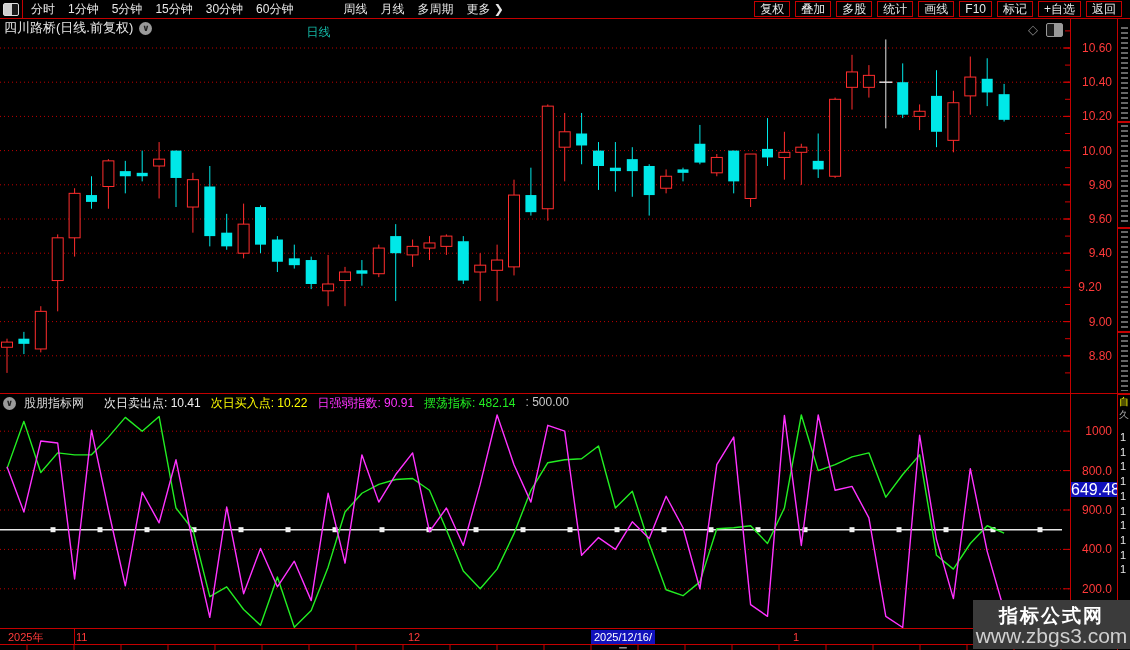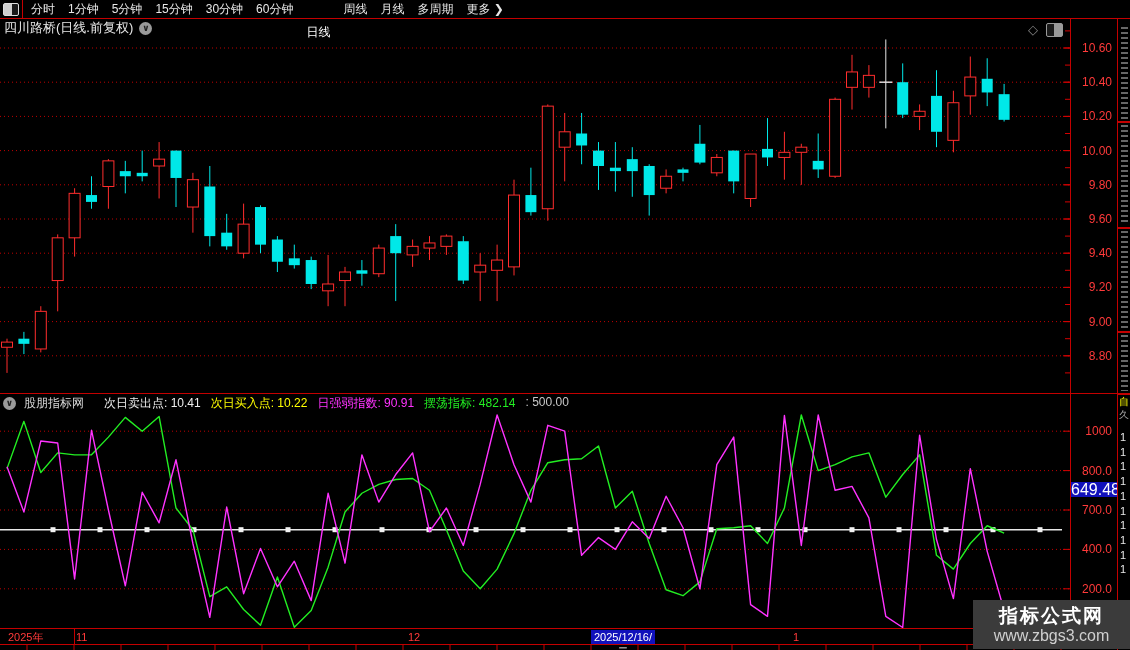--- a/index.html
+++ b/index.html
@@ -6,21 +6,21 @@
   body{width:1130px;height:650px;position:relative;overflow:hidden;
        font-family:"Liberation Sans","DejaVu Sans",sans-serif;color:#ddd;}
   #chart-svg{position:absolute;left:0;top:0;z-index:1;}
   .layer{position:absolute;left:0;top:0;width:1130px;height:650px;z-index:2;pointer-events:none;}
   
   .menubar{position:absolute;left:0;top:0;width:1130px;height:18px;display:flex;align-items:center;z-index:3;background:#000;}
   .menu-iconbox{width:22px;height:18px;border-right:1px solid #c40000;display:flex;align-items:center;justify-content:center;flex:0 0 auto;}
   .wicon{width:14px;height:11px;border:1px solid #ddd;border-radius:2px;background:linear-gradient(90deg,#cfcfcf 0 55%,#1a1a1a 55%);}
   .menu-left{display:flex;align-items:center;gap:13px;padding-left:8px;flex:0 0 auto;}
   .menu-item{font-size:12px;color:#e8e8e8;white-space:nowrap;cursor:default;}
-  .menu-item.active{color:#ffffff;margin-top:46px;}
+  .menu-item.active{color:#14b8a6;margin-top:46px;}
   .menu-right{display:flex;align-items:center;gap:5px;margin-left:auto;padding-right:8px;}
   .rbtn{font-size:12px;color:#e8e8e8;border:1px solid #c40000;height:14px;line-height:14px;padding:0 5px;white-space:nowrap;}
   
   .titlebar{position:absolute;left:4px;top:20px;height:16px;display:flex;align-items:center;gap:6px;z-index:3;}
   .title-text{font-size:13px;color:#e8e8e8;}
   .chev-circle{width:13px;height:13px;border-radius:50%;background:#9a9a9a;color:#222;font-size:9px;line-height:12px;text-align:center;font-weight:bold;}
   .corner-icons{position:absolute;left:1028px;top:22px;display:flex;gap:8px;align-items:center;z-index:3;}
   .diamond{color:#8a8a8a;font-size:13px;}
   .panel-ic{width:15px;height:12px;border:1px solid #9a9a9a;border-radius:2px;background:linear-gradient(90deg,#1a1a1a 0 45%,#9a9a9a 45%);}
   
@@ -36,21 +36,21 @@
   .sidebar{position:absolute;left:1117px;top:19px;width:13px;height:631px;z-index:2;background:#000;border-left:1px solid #c40000;}
   .sb-tex{position:absolute;left:3px;width:7px;background:repeating-linear-gradient(180deg,#8a8a8a 0 2px,transparent 2px 5px);opacity:.75;}
   .sb-sep{position:absolute;left:0;width:13px;height:2px;background:#c40000;}
   .sb-mark{position:absolute;left:1px;color:#ffff00;font-size:10px;z-index:3;}
   .sb-sub{position:absolute;left:1px;color:#aaa;font-size:10px;z-index:3;}
   .sb-one{position:absolute;left:3px;color:#e8e8e8;font-size:11px;z-index:3;}
   
   .watermark{position:absolute;left:973px;top:600px;width:157px;height:49px;background:#3b3b3b;z-index:5;
              display:flex;flex-direction:column;align-items:center;justify-content:center;}
   .wm1{color:#fff;font-size:19px;font-weight:bold;letter-spacing:2px;line-height:22px;}
-  .wm2{color:#cfcfcf;font-size:16px;line-height:18px;}
+  .wm2{color:#cfcfcf;font-size:21px;line-height:18px;}
 </style>
 </head>
 <body>
 
 <svg id="chart-svg" width="1130" height="650">
     <line x1="0" y1="48" x2="1070" y2="48" stroke="#d40000" stroke-width="1" stroke-dasharray="1 3" opacity="0.9"></line>
     <line x1="1063" y1="48" x2="1070" y2="48" stroke="#d40000" stroke-width="1"></line>
     <line x1="0" y1="82.19999999999987" x2="1070" y2="82.19999999999987" stroke="#d40000" stroke-width="1" stroke-dasharray="1 3" opacity="0.9"></line>
     <line x1="1063" y1="82.19999999999987" x2="1070" y2="82.19999999999987" stroke="#d40000" stroke-width="1"></line>
     <line x1="0" y1="116.40000000000006" x2="1070" y2="116.40000000000006" stroke="#d40000" stroke-width="1" stroke-dasharray="1 3" opacity="0.9"></line>
@@ -287,20 +287,31 @@
       <span class="menu-item">5分钟</span>
       <span class="menu-item">15分钟</span>
       <span class="menu-item">30分钟</span>
       <span class="menu-item">60分钟</span>
       <span class="menu-item active">日线</span>
       <span class="menu-item">周线</span>
       <span class="menu-item">月线</span>
       <span class="menu-item">多周期</span>
       <span class="menu-item">更多 ❯</span>
     </div>
+  <div class="menu-right">
+      <span class="rbtn">复权</span>
+      <span class="rbtn">叠加</span>
+      <span class="rbtn">多股</span>
+      <span class="rbtn">统计</span>
+      <span class="rbtn">画线</span>
+      <span class="rbtn">F10</span>
+      <span class="rbtn">标记</span>
+      <span class="rbtn">+自选</span>
+      <span class="rbtn">返回</span>
+    </div>
 </div>
 
 <div class="titlebar">
   <span class="title-text">四川路桥(日线.前复权)</span>
   <span class="chev-circle">∨</span>
 </div>
 
 <div class="corner-icons">
   <span class="diamond">◇</span>
   <span class="panel-ic"></span>
@@ -319,26 +330,26 @@
 </div>
 
 <div id="labels-layer" class="layer">
     <div class="ylab" style="left: 1068px; top: 41px; width: 44px;">10.60</div>
     <div class="ylab" style="left: 1068px; top: 75.2px; width: 44px;">10.40</div>
     <div class="ylab" style="left: 1068px; top: 109.4px; width: 44px;">10.20</div>
     <div class="ylab" style="left: 1068px; top: 143.6px; width: 44px;">10.00</div>
     <div class="ylab" style="left: 1068px; top: 177.8px; width: 44px;">9.80</div>
     <div class="ylab" style="left: 1068px; top: 212px; width: 44px;">9.60</div>
     <div class="ylab" style="left: 1068px; top: 246.2px; width: 44px;">9.40</div>
-    <div class="ylab" style="left: 1068px; top: 280.4px; width: 44px;">9.20</div>
+    <div class="ylab" style="left: 1068px; top: 280.4px; width: 44px; text-align: center;">9.20</div>
     <div class="ylab" style="left: 1068px; top: 314.6px; width: 44px;">9.00</div>
     <div class="ylab" style="left: 1068px; top: 348.8px; width: 44px;">8.80</div>
     <div class="ylab" style="left: 1068px; top: 424.2px; width: 44px;">1000</div>
     <div class="ylab" style="left: 1068px; top: 463.6px; width: 44px;">800.0</div>
-    <div class="ylab" style="left: 1068px; top: 503px; width: 44px;">700.0</div>
+    <div class="ylab" style="left: 1068px; top: 503px; width: 44px;">900.0</div>
     <div class="ylab" style="left: 1068px; top: 542.4px; width: 44px;">400.0</div>
     <div class="ylab" style="left: 1068px; top: 581.8px; width: 44px;">200.0</div>
     <div class="vtag" style="top: 482.252px;">649.48</div>
     <div class="xlab" style="left: 8px; top: 630px;">2025年</div>
     <div class="xlab" style="left: 76px; top: 630px;">11</div>
     <div class="xlab" style="left: 408px; top: 630px;">12</div>
     <div class="xlab" style="left: 793px; top: 630px;">1</div>
     <div class="xhl" style="left: 591px; top: 630px; width: 64px;">2025/12/16/二</div>
   </div>
 

